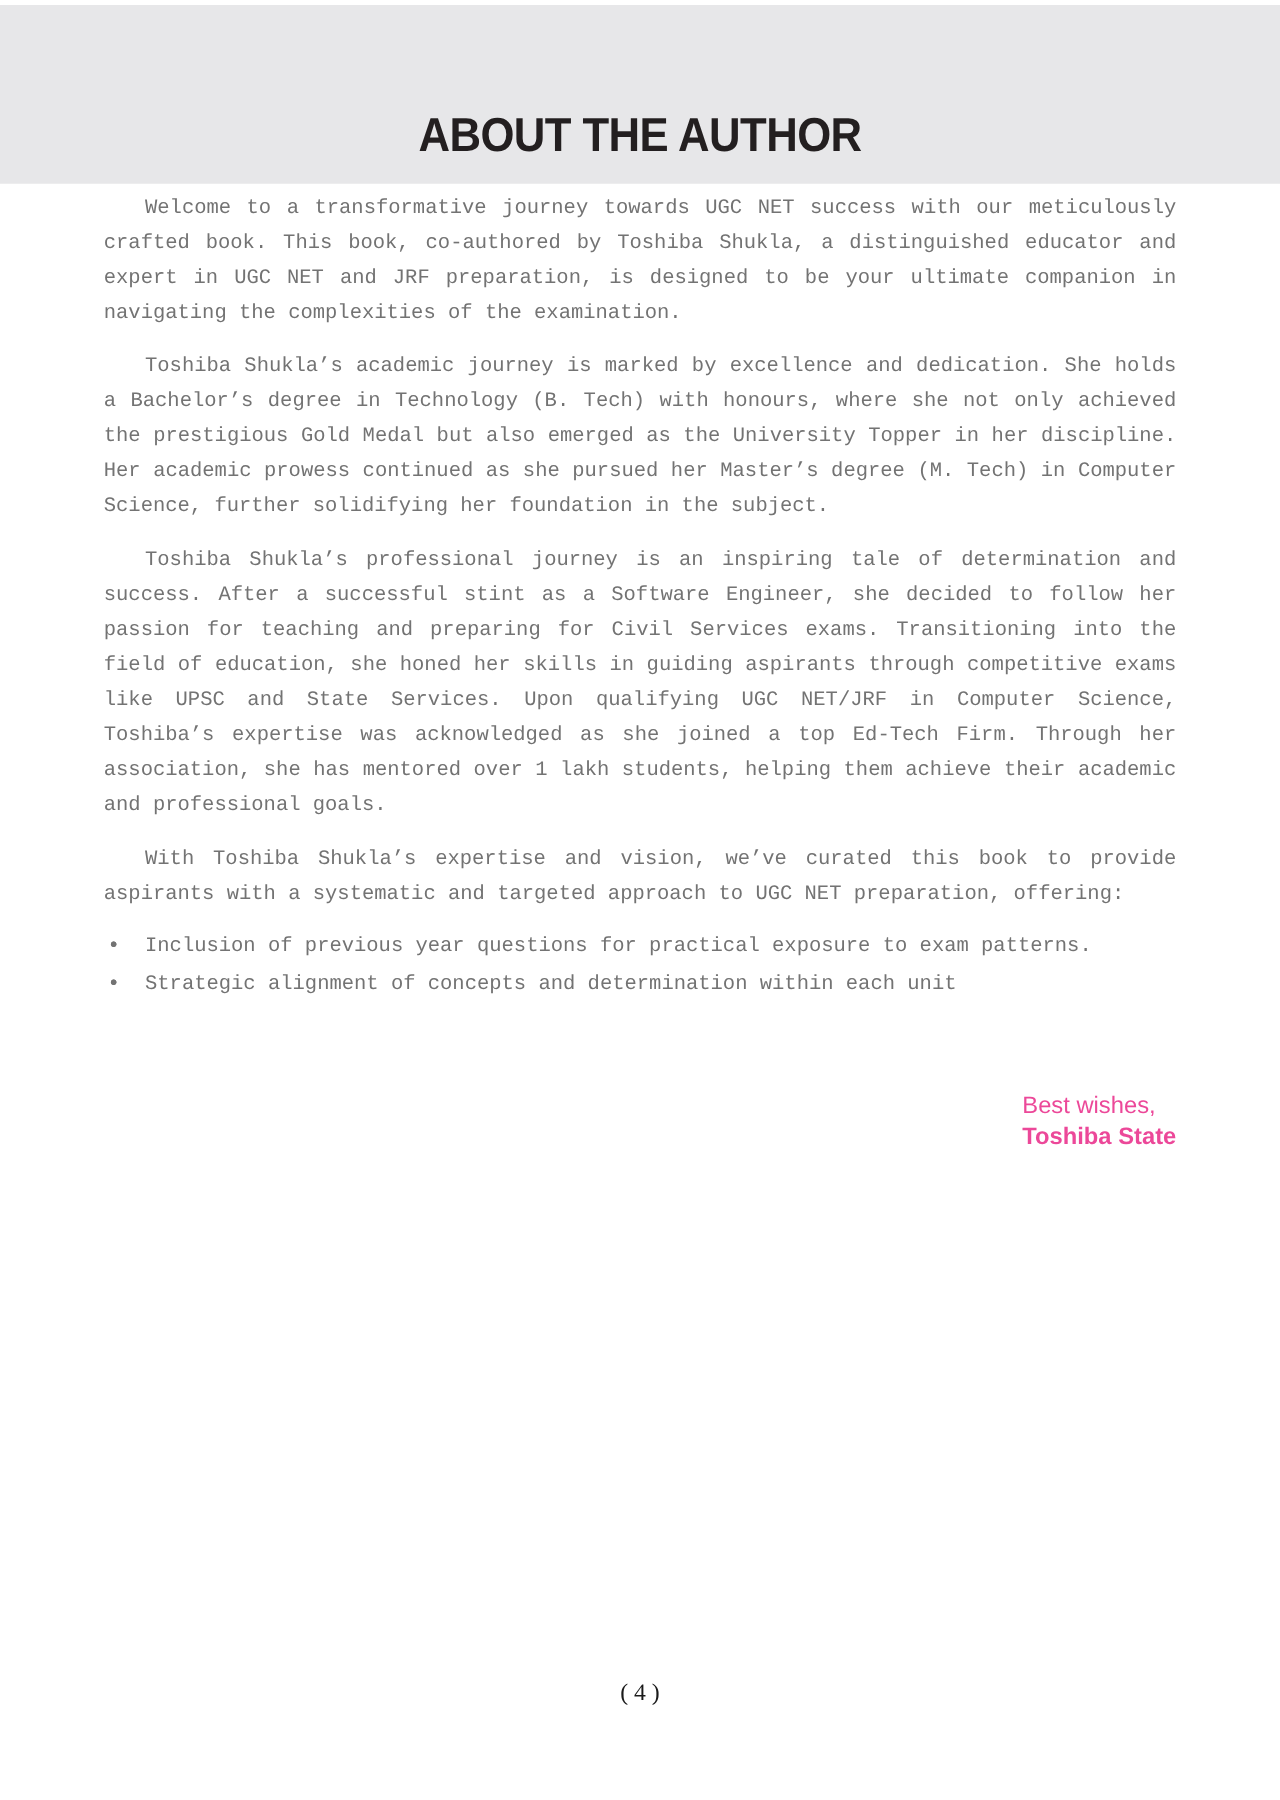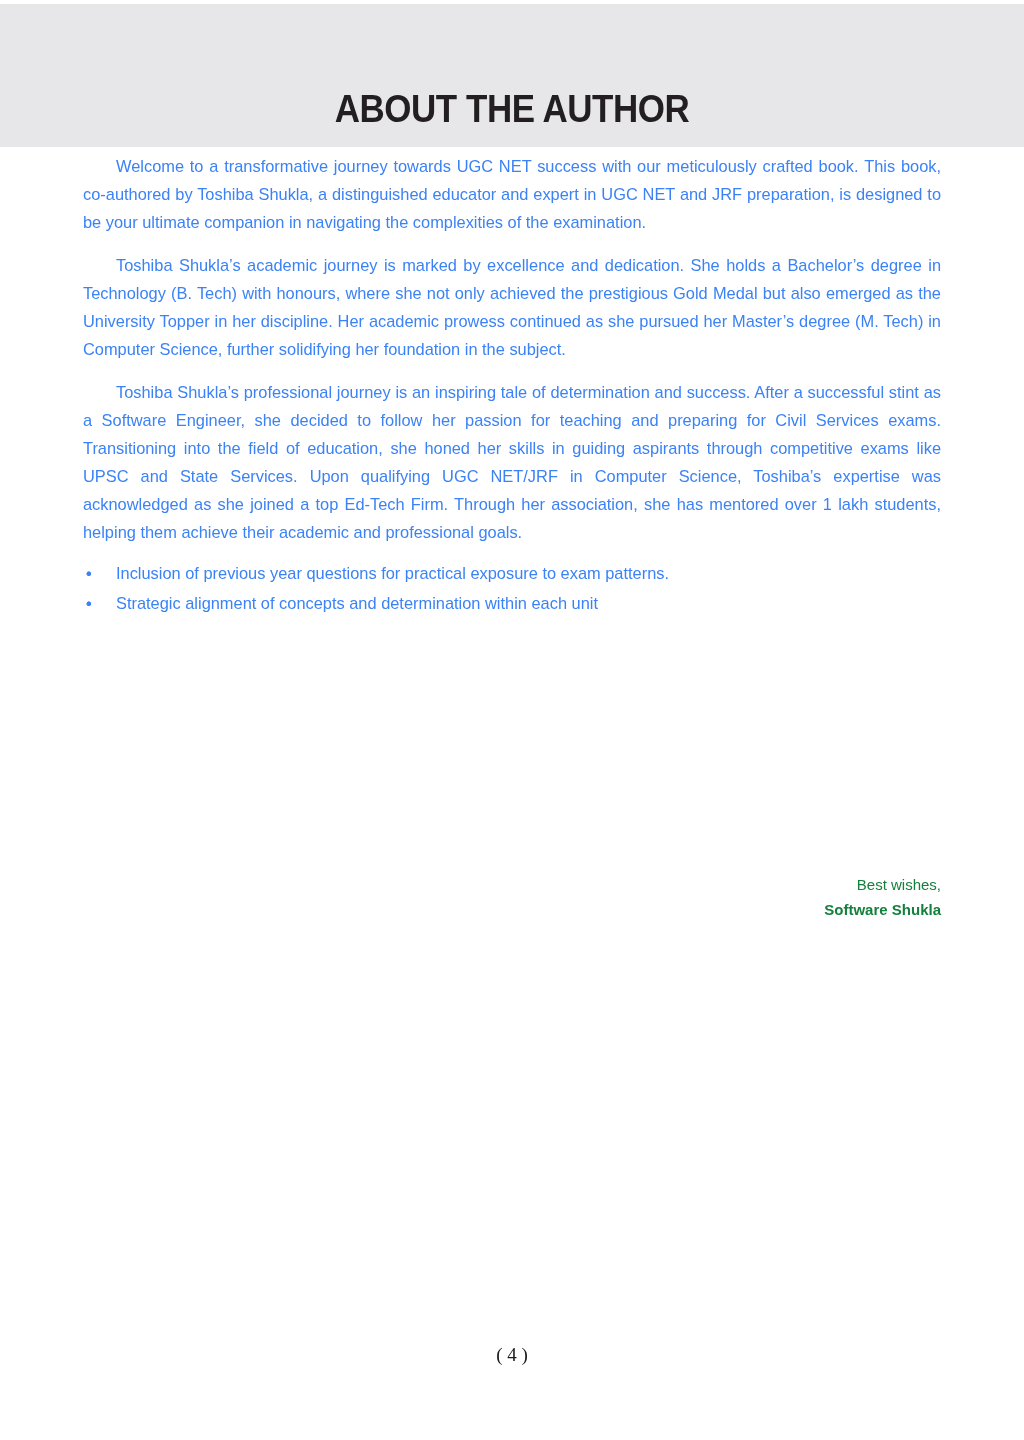--- a/index.html
+++ b/index.html
@@ -35,24 +35,24 @@
       color: #231f20;
       transform: scaleX(0.92);
       transform-origin: center;
       margin: 0;
     }
     .content {
       position: absolute;
       left: 83px;
       top: 152px;
       width: 858px;
-      font-family: Liberation Sans, sans-serif;
+      font-family: Liberation Mono, monospace;
       font-size: 16.4px;
       line-height: 28px;
-      color: #3b82f6;
+      color: #737373;
     }
     .content p {
       margin: 0 0 15px 0;
       text-align: justify;
       text-indent: 33px;
     }
     .bullets {
       list-style: none;
       margin: 0 0 15px 0;
       padding: 0;
@@ -65,25 +65,25 @@
     }
     .bullet-dot {
       position: absolute;
       left: 3px;
       top: 0;
     }
     .signoff {
       position: absolute;
       right: 83px;
       top: 872px;
-      text-align: right;
+      text-align: left;
       font-family: "Liberation Sans", sans-serif;
-      font-size: 15px;
+      font-size: 19px;
       line-height: 25px;
-      color: #15803d;
+      color: #ec4899;
     }
     .signoff .name {
       font-weight: bold;
     }
     .page-number {
       position: absolute;
       left: 0;
       width: 1024px;
       top: 1344px;
       text-align: center;
@@ -96,20 +96,21 @@
 <body>
 
 <div class="header-band">
   <h1 class="page-title">ABOUT THE AUTHOR</h1>
 </div>
 
 <div class="content">
   <p>Welcome to a transformative journey towards UGC NET success with our meticulously crafted book. This book, co-authored by Toshiba Shukla, a distinguished educator and expert in UGC NET and JRF preparation, is designed to be your ultimate companion in navigating the complexities of the examination.</p>
   <p>Toshiba Shukla’s academic journey is marked by excellence and dedication. She holds a Bachelor’s degree in Technology (B. Tech) with honours, where she not only achieved the prestigious Gold Medal but also emerged as the University Topper in her discipline. Her academic prowess continued as she pursued her Master’s degree (M. Tech) in Computer Science, further solidifying her foundation in the subject.</p>
   <p>Toshiba Shukla’s professional journey is an inspiring tale of determination and success. After a successful stint as a Software Engineer, she decided to follow her passion for teaching and preparing for Civil Services exams. Transitioning into the field of education, she honed her skills in guiding aspirants through competitive exams like UPSC and State Services. Upon qualifying UGC NET/JRF in Computer Science, Toshiba’s expertise was acknowledged as she joined a top Ed-Tech Firm. Through her association, she has mentored over 1 lakh students, helping them achieve their academic and professional goals.</p>
+  <p>With Toshiba Shukla’s expertise and vision, we’ve curated this book to provide aspirants with a systematic and targeted approach to UGC NET preparation, offering:</p>
 
   <ul class="bullets">
     <li>
       <span class="bullet-dot">•</span>
     </li>
     <li>
       <span class="bullet-dot">•</span>
       <span>Inclusion of previous year questions for practical exposure to exam patterns.</span>
     </li>
     <li>
@@ -118,16 +119,16 @@
     <li>
       <span class="bullet-dot">•</span>
       <span>Strategic alignment of concepts and determination within each unit</span>
     </li>
   </ul>
 
 </div>
 
 <div class="signoff">
   <div>Best wishes,</div>
-  <div class="name">Software Shukla</div>
+  <div class="name">Toshiba State</div>
 </div>
 
 <div class="page-number">( 4 )</div>
 
 </body></html>

